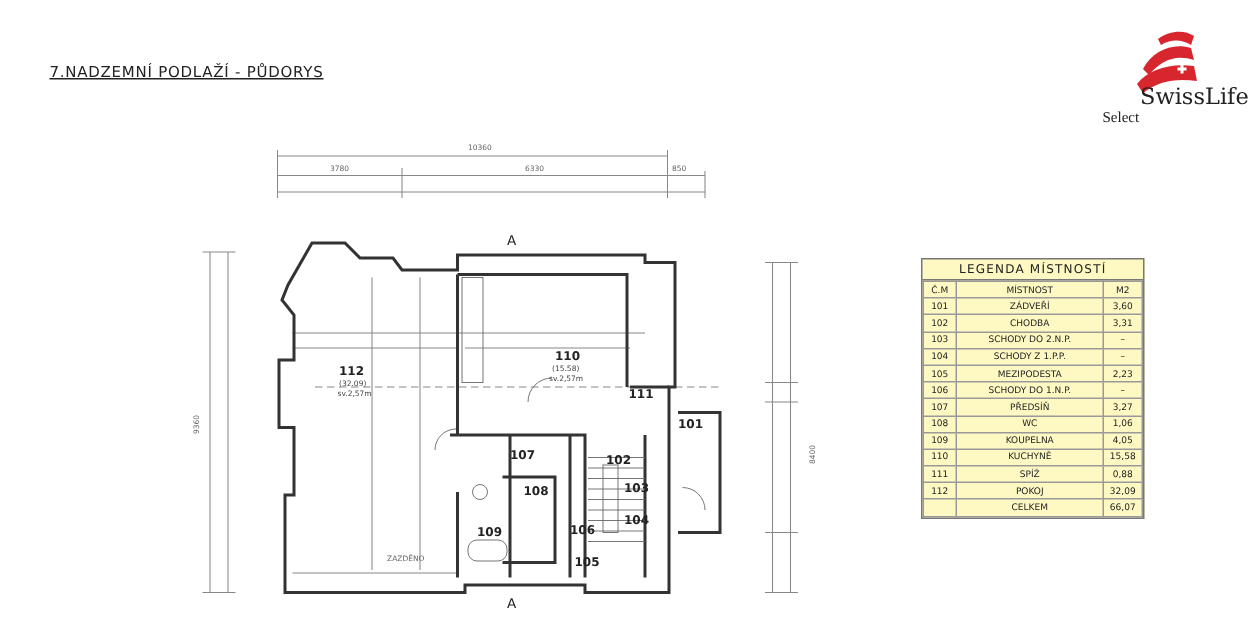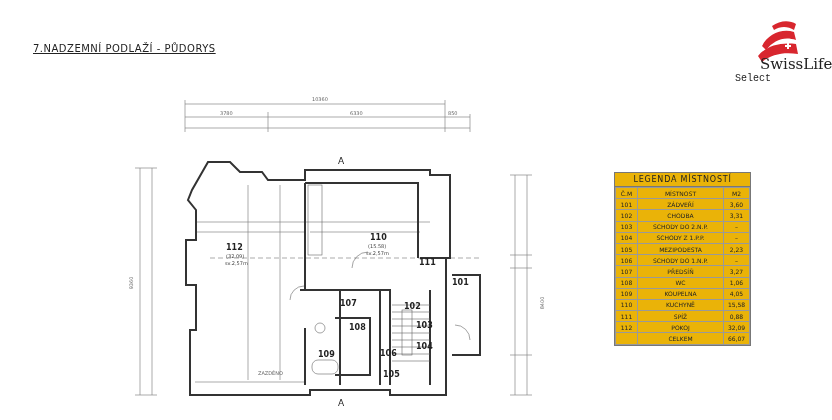--- a/index.html
+++ b/index.html
@@ -1,22 +1,22 @@
 <!DOCTYPE html>
 <html><head>
 <meta charset="utf-8">
 <style>
   * { box-sizing: border-box; margin: 0; padding: 0; }
   body { width: 832px; height: 420px; background: #ffffff; position: relative; overflow: hidden; font-family: "DejaVu Sans", sans-serif; color: #222; }
   .title { position: absolute; left: 33px; top: 43px; font-size: 10px; letter-spacing: 0.5px; text-decoration: underline; color: #222; font-family: "DejaVu Sans", sans-serif; }
   .logo { position: absolute; left: 738px; top: 14px; width: 80px; height: 72px; }
   .logo-text { position: absolute; left: 735px; top: 55px; font-family: "DejaVu Serif", serif; font-size: 15px; color: #222; margin-left: 25px; }
-  .logo-sub { position: absolute; left: 735px; top: 73px; font-family: Liberation Mono, monospace; font-size: 10px; color: #222; }
+  .logo-sub { position: absolute; left: 735px; top: 73px; font-family: Liberation Serif, serif; font-size: 10px; color: #222; }
   svg.plan { position: absolute; left: 0; top: 0; }
-  .legend { position: absolute; left: 614px; top: 172px; width: 137px; border: 1px solid #777; background: #eab308; }
+  .legend { position: absolute; left: 614px; top: 172px; width: 149px; border: 1px solid #777; background: #fef9c3; }
   .legend-title { text-align: center; font-size: 8px; letter-spacing: 0.8px; padding: 2px 0; border-bottom: 1px solid #777; }
   .legend table { width: 100%; border-collapse: collapse; font-size: 6px; }
   .legend td, .legend th { border: 1px solid #999; height: 11.2px; padding: 0 2px; font-weight: normal; }
   .legend td.c1, .legend th.c1 { width: 22px; text-align: center; }
   .legend td.c2, .legend th.c2 { text-align: center; }
   .legend td.c3, .legend th.c3 { width: 26px; text-align: center; }
   .room-label { position: absolute; font-size: 8px; font-weight: bold; color: #222; }
   .room-sub { position: absolute; font-size: 5px; color: #444; }
   .dim { position: absolute; font-size: 5px; color: #666; }
   .section-mark { position: absolute; font-size: 9px; color: #222; }

